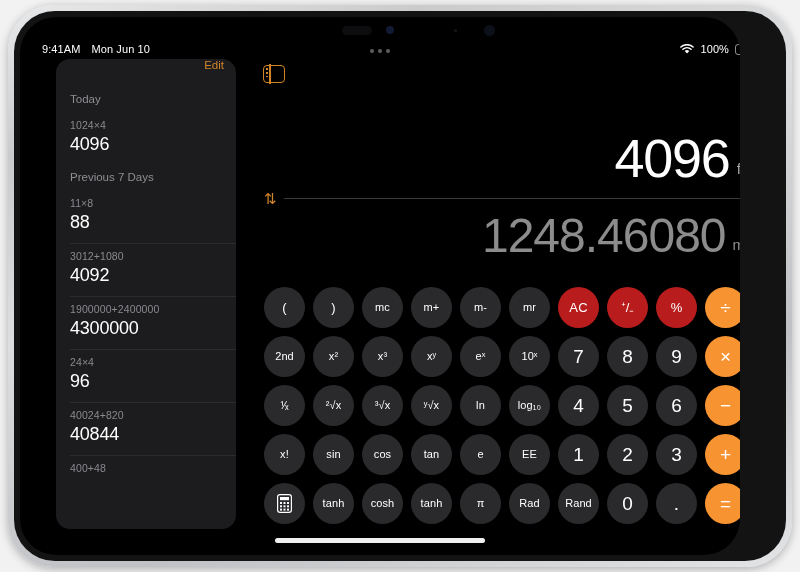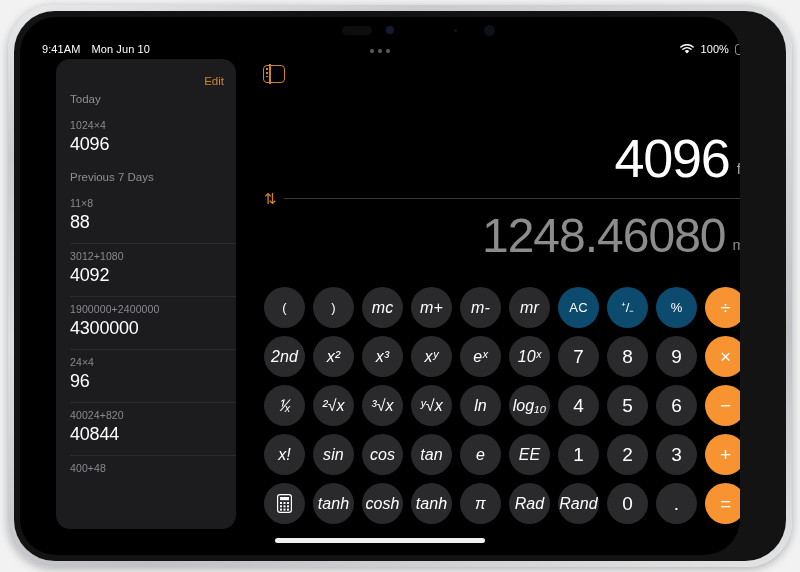--- a/index.html
+++ b/index.html
@@ -148,21 +148,21 @@
     width: 180px; height: 470px;
     background: #1c1c1e;
     border-radius: 14px;
     overflow: hidden;
     display: flex;
     flex-direction: column;
   }
   #history-header {
     height: 28px;
     display: flex;
-    align-items: flex-end;
+    align-items: flex-start;
     justify-content: flex-end;
     padding: 0 12px;
     flex: 0 0 auto;
   }
   #edit-button {
     color: #d0842a;
     font-size: 11.5px;
     cursor: pointer;
     background: none; border: none;
     font-family: inherit;
@@ -298,24 +298,24 @@
     align-items: center;
     justify-content: center;
     font-family: inherit;
     font-size: 13px;
     font-weight: 400;
     cursor: pointer;
     padding: 0;
     line-height: 1;
     letter-spacing: .1px;
   }
-  .key.fn-light { background: #0c4a6e; }
+  .key.fn-light { background: #b91c1c; }
   .key.op-accent { background: #f79431; font-size: 19px; }
   .key.digit { font-size: 19px; font-weight: 400; }
-  .key.small-text { font-size: 16px; font-style: italic; }
+  .key.small-text { font-size: 11px; }
   .key-icon-calc { display: block; }
 
   
   #home-indicator {
     position: absolute;
     left: 50%;
     bottom: 12px;
     transform: translateX(-50%);
     width: 210px;
     height: 5px;

